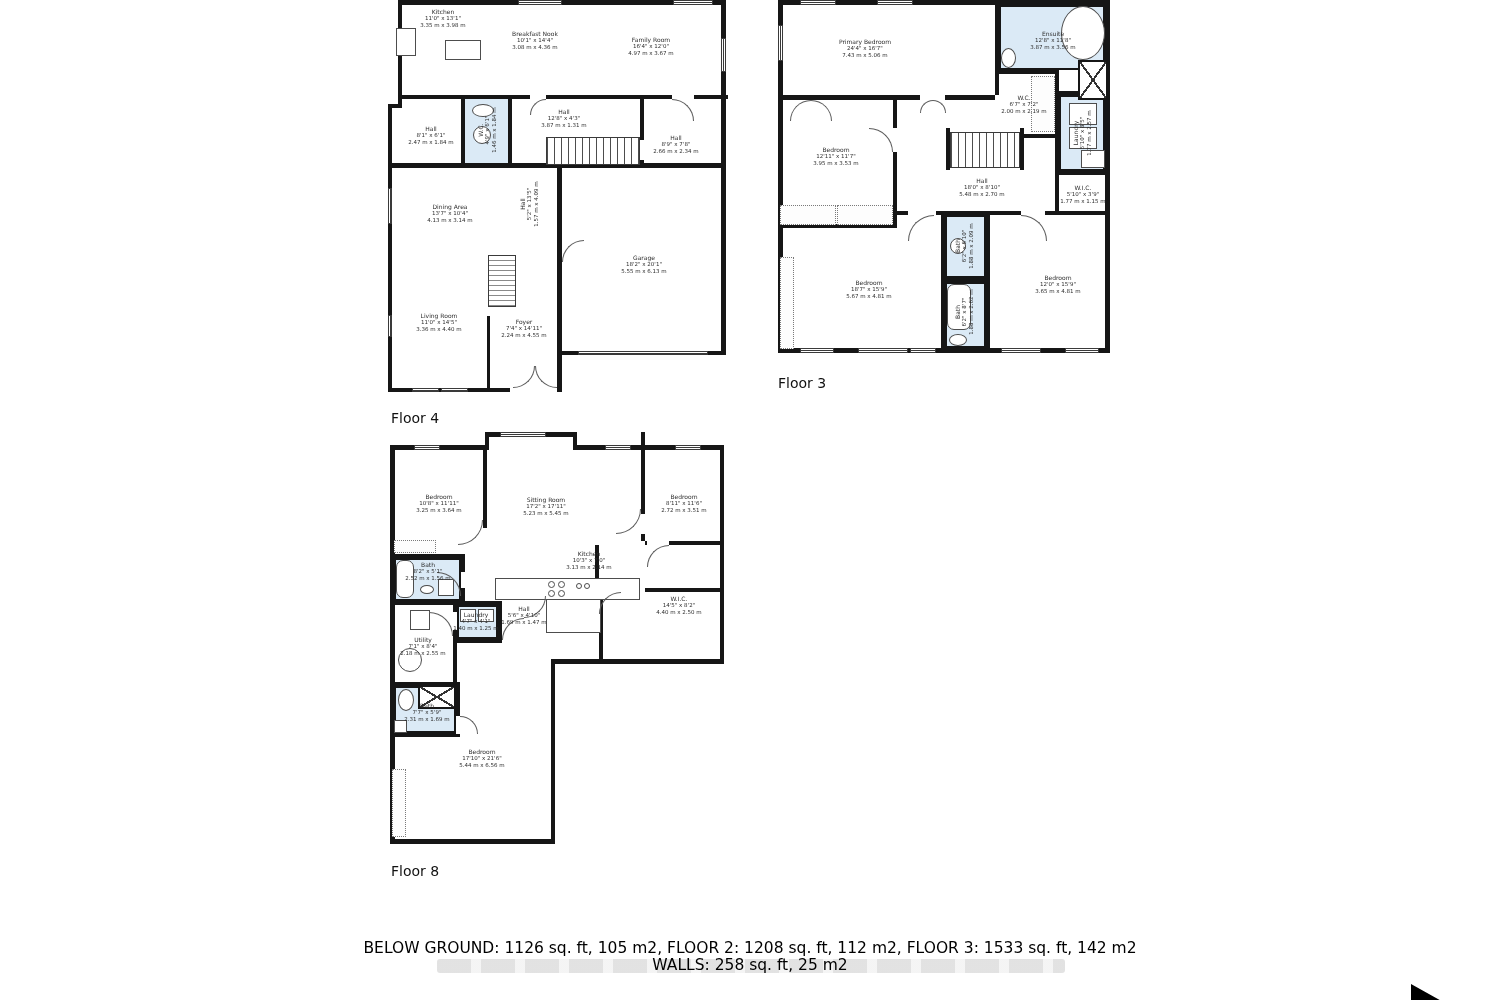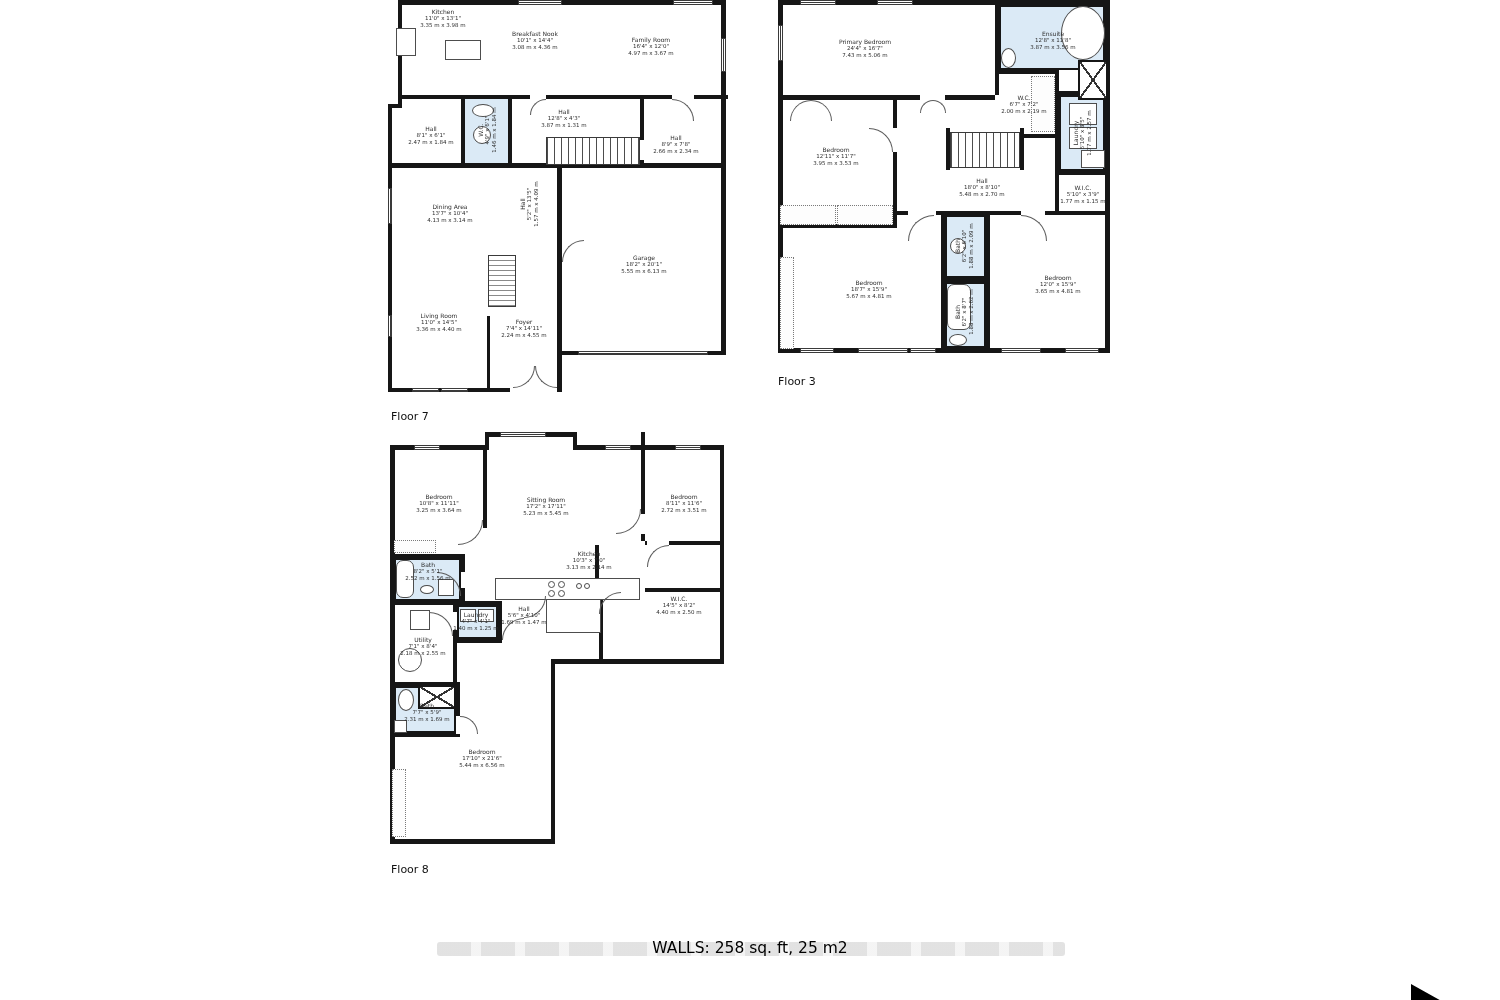--- a/index.html
+++ b/index.html
@@ -24,21 +24,21 @@
       linear-gradient(to bottom right,transparent calc(50% - 1px),#333 calc(50% - 1px) calc(50% + 1px),transparent calc(50% + 1px)),#fff}
   .parc{background:transparent}
   .parc-tl{border-top:1px solid #5c5c5c;border-left:1px solid #5c5c5c;border-top-left-radius:100%}
   .parc-tr{border-top:1px solid #5c5c5c;border-right:1px solid #5c5c5c;border-top-right-radius:100%}
   .parc-bl{border-bottom:1px solid #5c5c5c;border-left:1px solid #5c5c5c;border-bottom-left-radius:100%}
   .parc-br{border-bottom:1px solid #5c5c5c;border-right:1px solid #5c5c5c;border-bottom-right-radius:100%}
   .rlabel{position:absolute;transform:translate(-50%,-50%);text-align:center;color:#2e2e2e;white-space:nowrap;line-height:1.18;z-index:5}
   .rlabel-v{transform:translate(-50%,-50%) rotate(-90deg)}
   .rname{font-size:6px}
   .rdim{font-size:5.5px}
-  .floor-caption{position:absolute;font-size:11px;color:#111}
+  .floor-caption{position:absolute;font-size:14px;color:#111}
   .summary{position:absolute;left:0;top:940px;width:1500px;text-align:center;color:#000}
   .sum-total{font-size:16px;font-weight:bold;margin-bottom:1px}
   .sum-line{font-size:15.5px;line-height:17px}
   .sum-walls-wrap{position:relative;height:24px;margin-top:0}
   .watermark-band{position:absolute;left:437px;top:2px;width:628px;height:14px;border-radius:3px;opacity:.7;
       background:repeating-linear-gradient(90deg,#d6d6d6 0 34px,#f0f0f0 34px 44px)}
   .sum-walls{position:relative}
   .cursor{position:absolute;left:1411px;top:984px;width:36px;height:44px;background:#000;
       clip-path:polygon(0 0,92% 42%,48% 50%,62% 100%,34% 100%,26% 52%,0 66%)}
 </style>
@@ -380,24 +380,25 @@
       <div class="rdim">7'7" x 5'9"</div>
       <div class="rdim">2.31 m x 1.69 m</div>
     </div>
     <div class="rlabel" style="left: 94px; top: 326px;">
       <div class="rname">Bedroom</div>
       <div class="rdim">17'10" x 21'6"</div>
       <div class="rdim">5.44 m x 6.56 m</div>
     </div>
   </div>
 
-<div class="floor-caption" style="left:391px;top:410px">Floor 7</div>
+<div class="floor-caption" style="left:391px;top:410px">Floor 4</div>
 <div class="floor-caption" style="left:778px;top:375px">Floor 3</div>
 <div class="floor-caption" style="left:391px;top:863px">Floor 8</div>
 
 <div class="summary">
+  <div class="sum-line">BELOW GROUND: 1126 sq. ft, 105 m2, FLOOR 2: 1208 sq. ft, 112 m2, FLOOR 3: 1533 sq. ft, 142 m2</div>
   <div class="sum-walls-wrap">
     <div class="watermark-band"></div>
     <div class="sum-line sum-walls">WALLS: 258 sq. ft, 25 m2</div>
   </div>
 </div>
 
 <div class="cursor"></div>
 
 </body></html>

